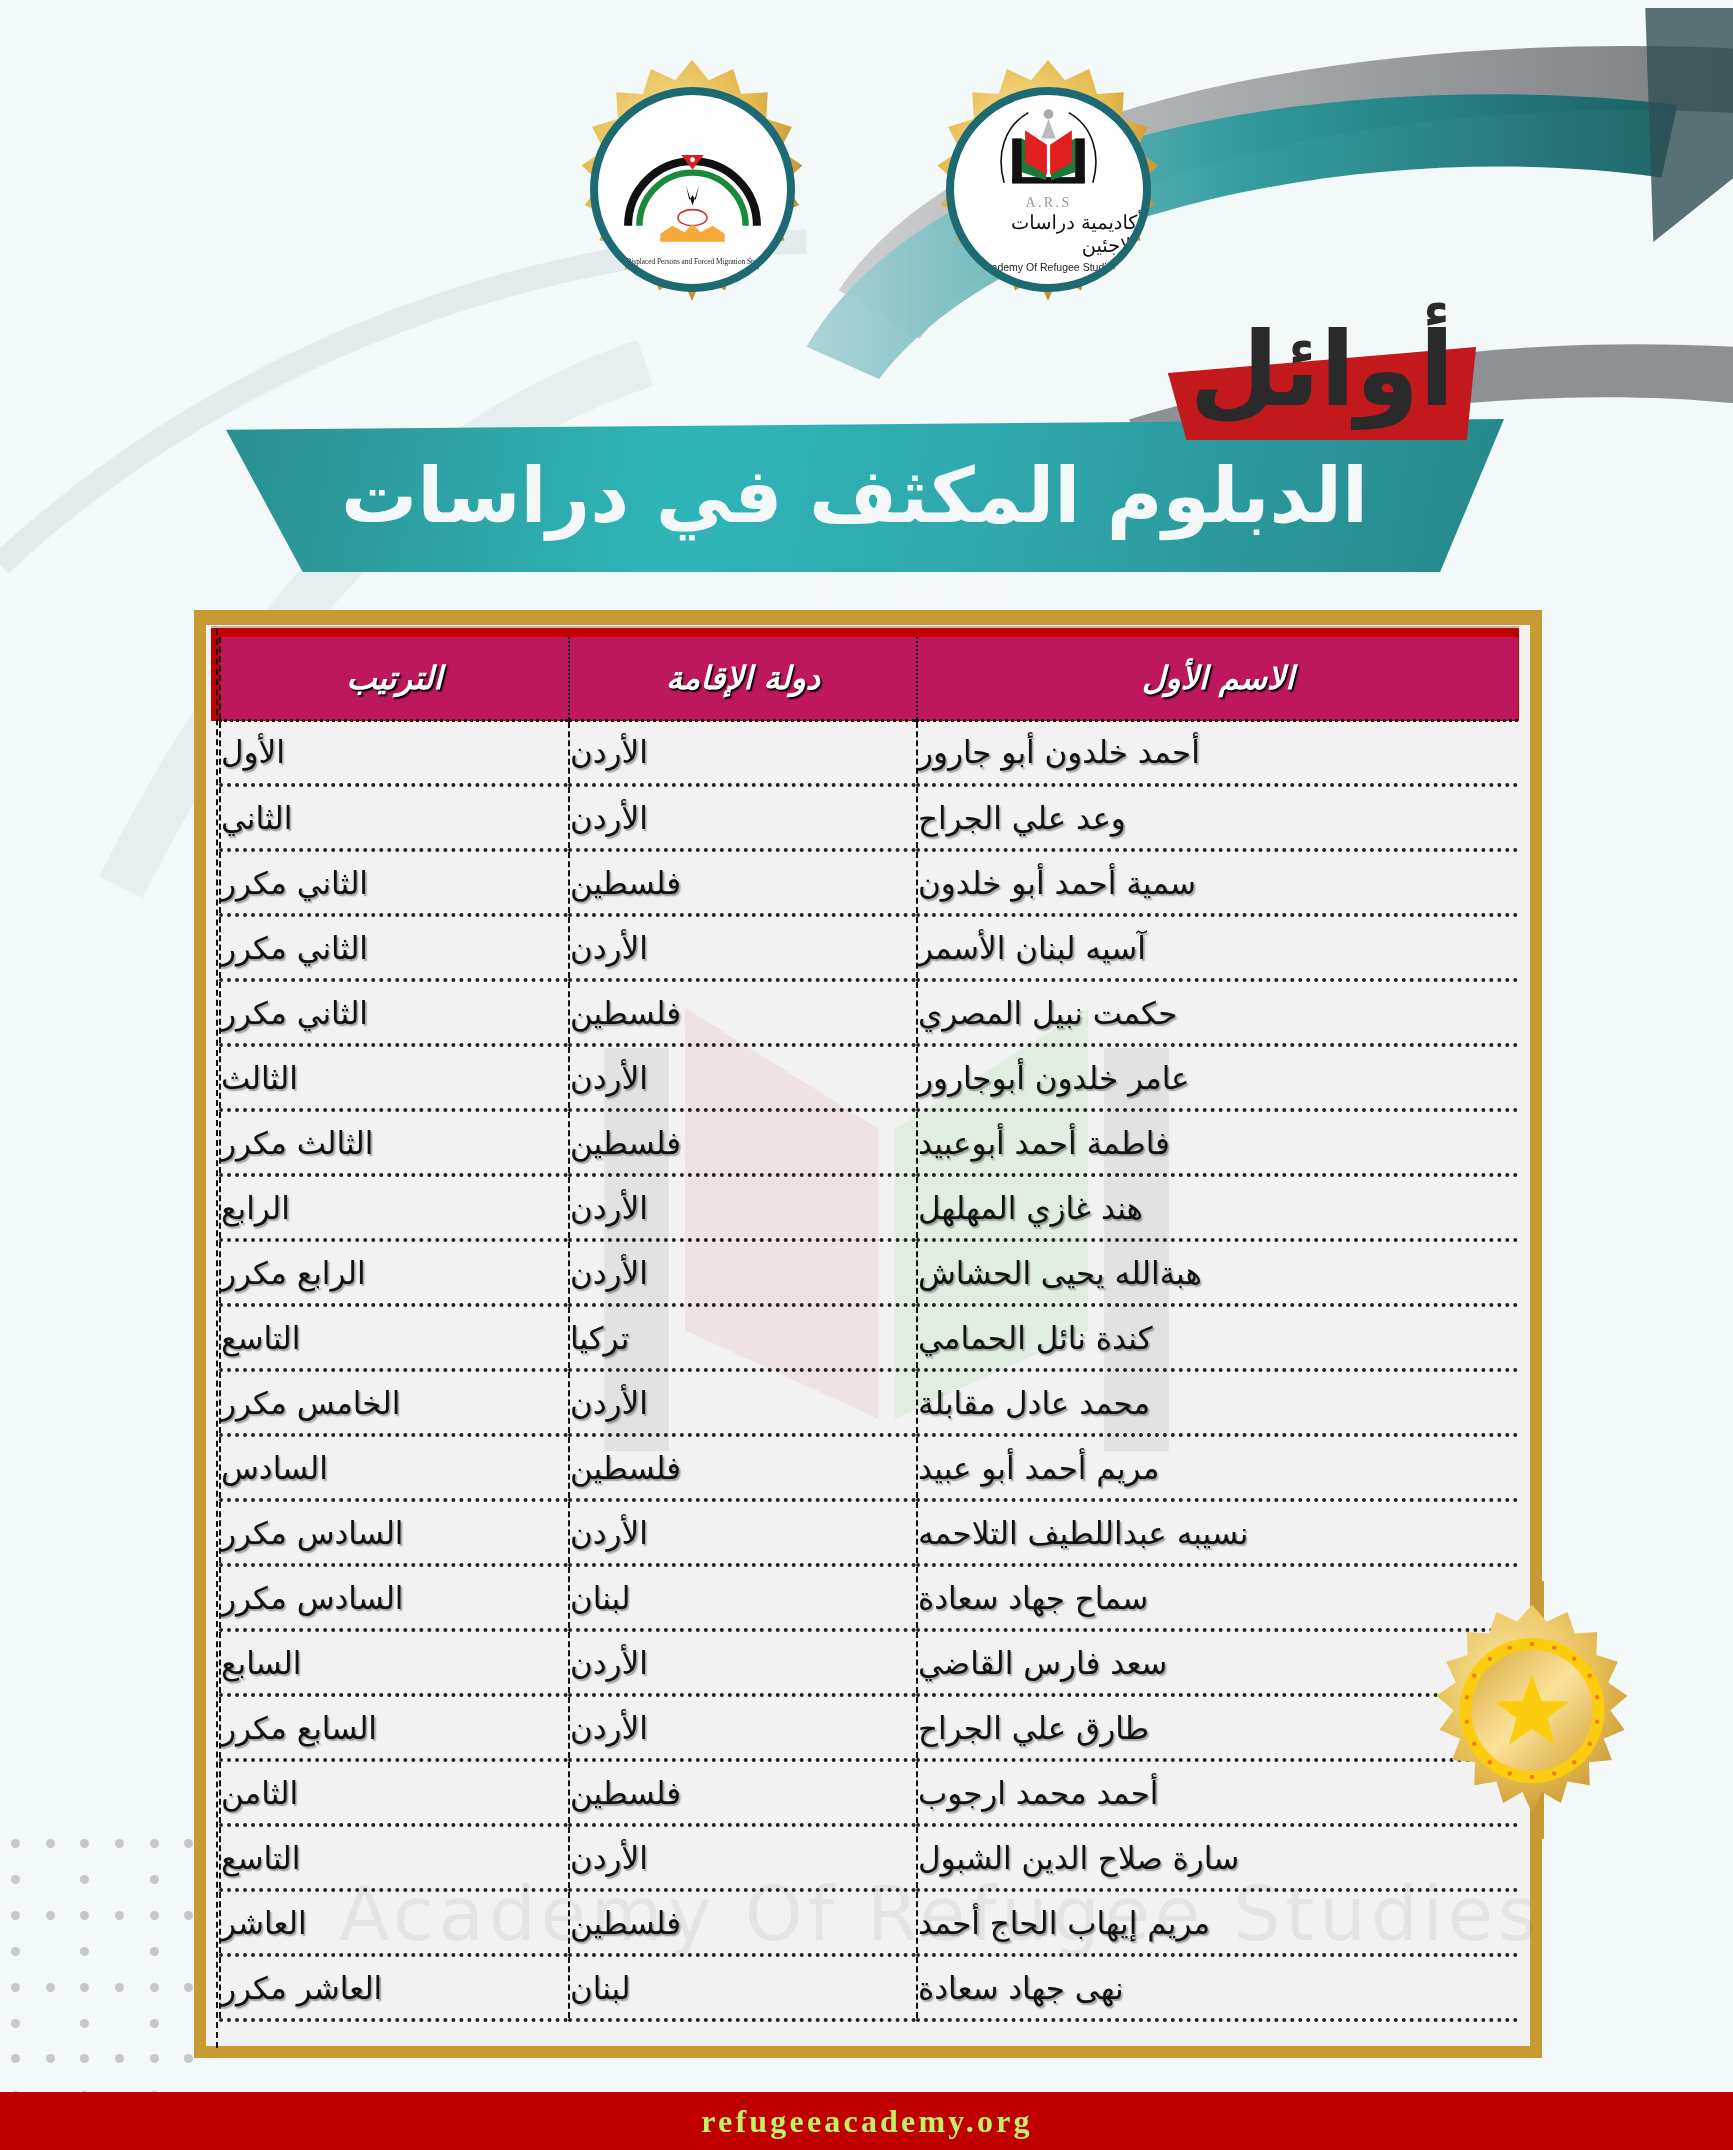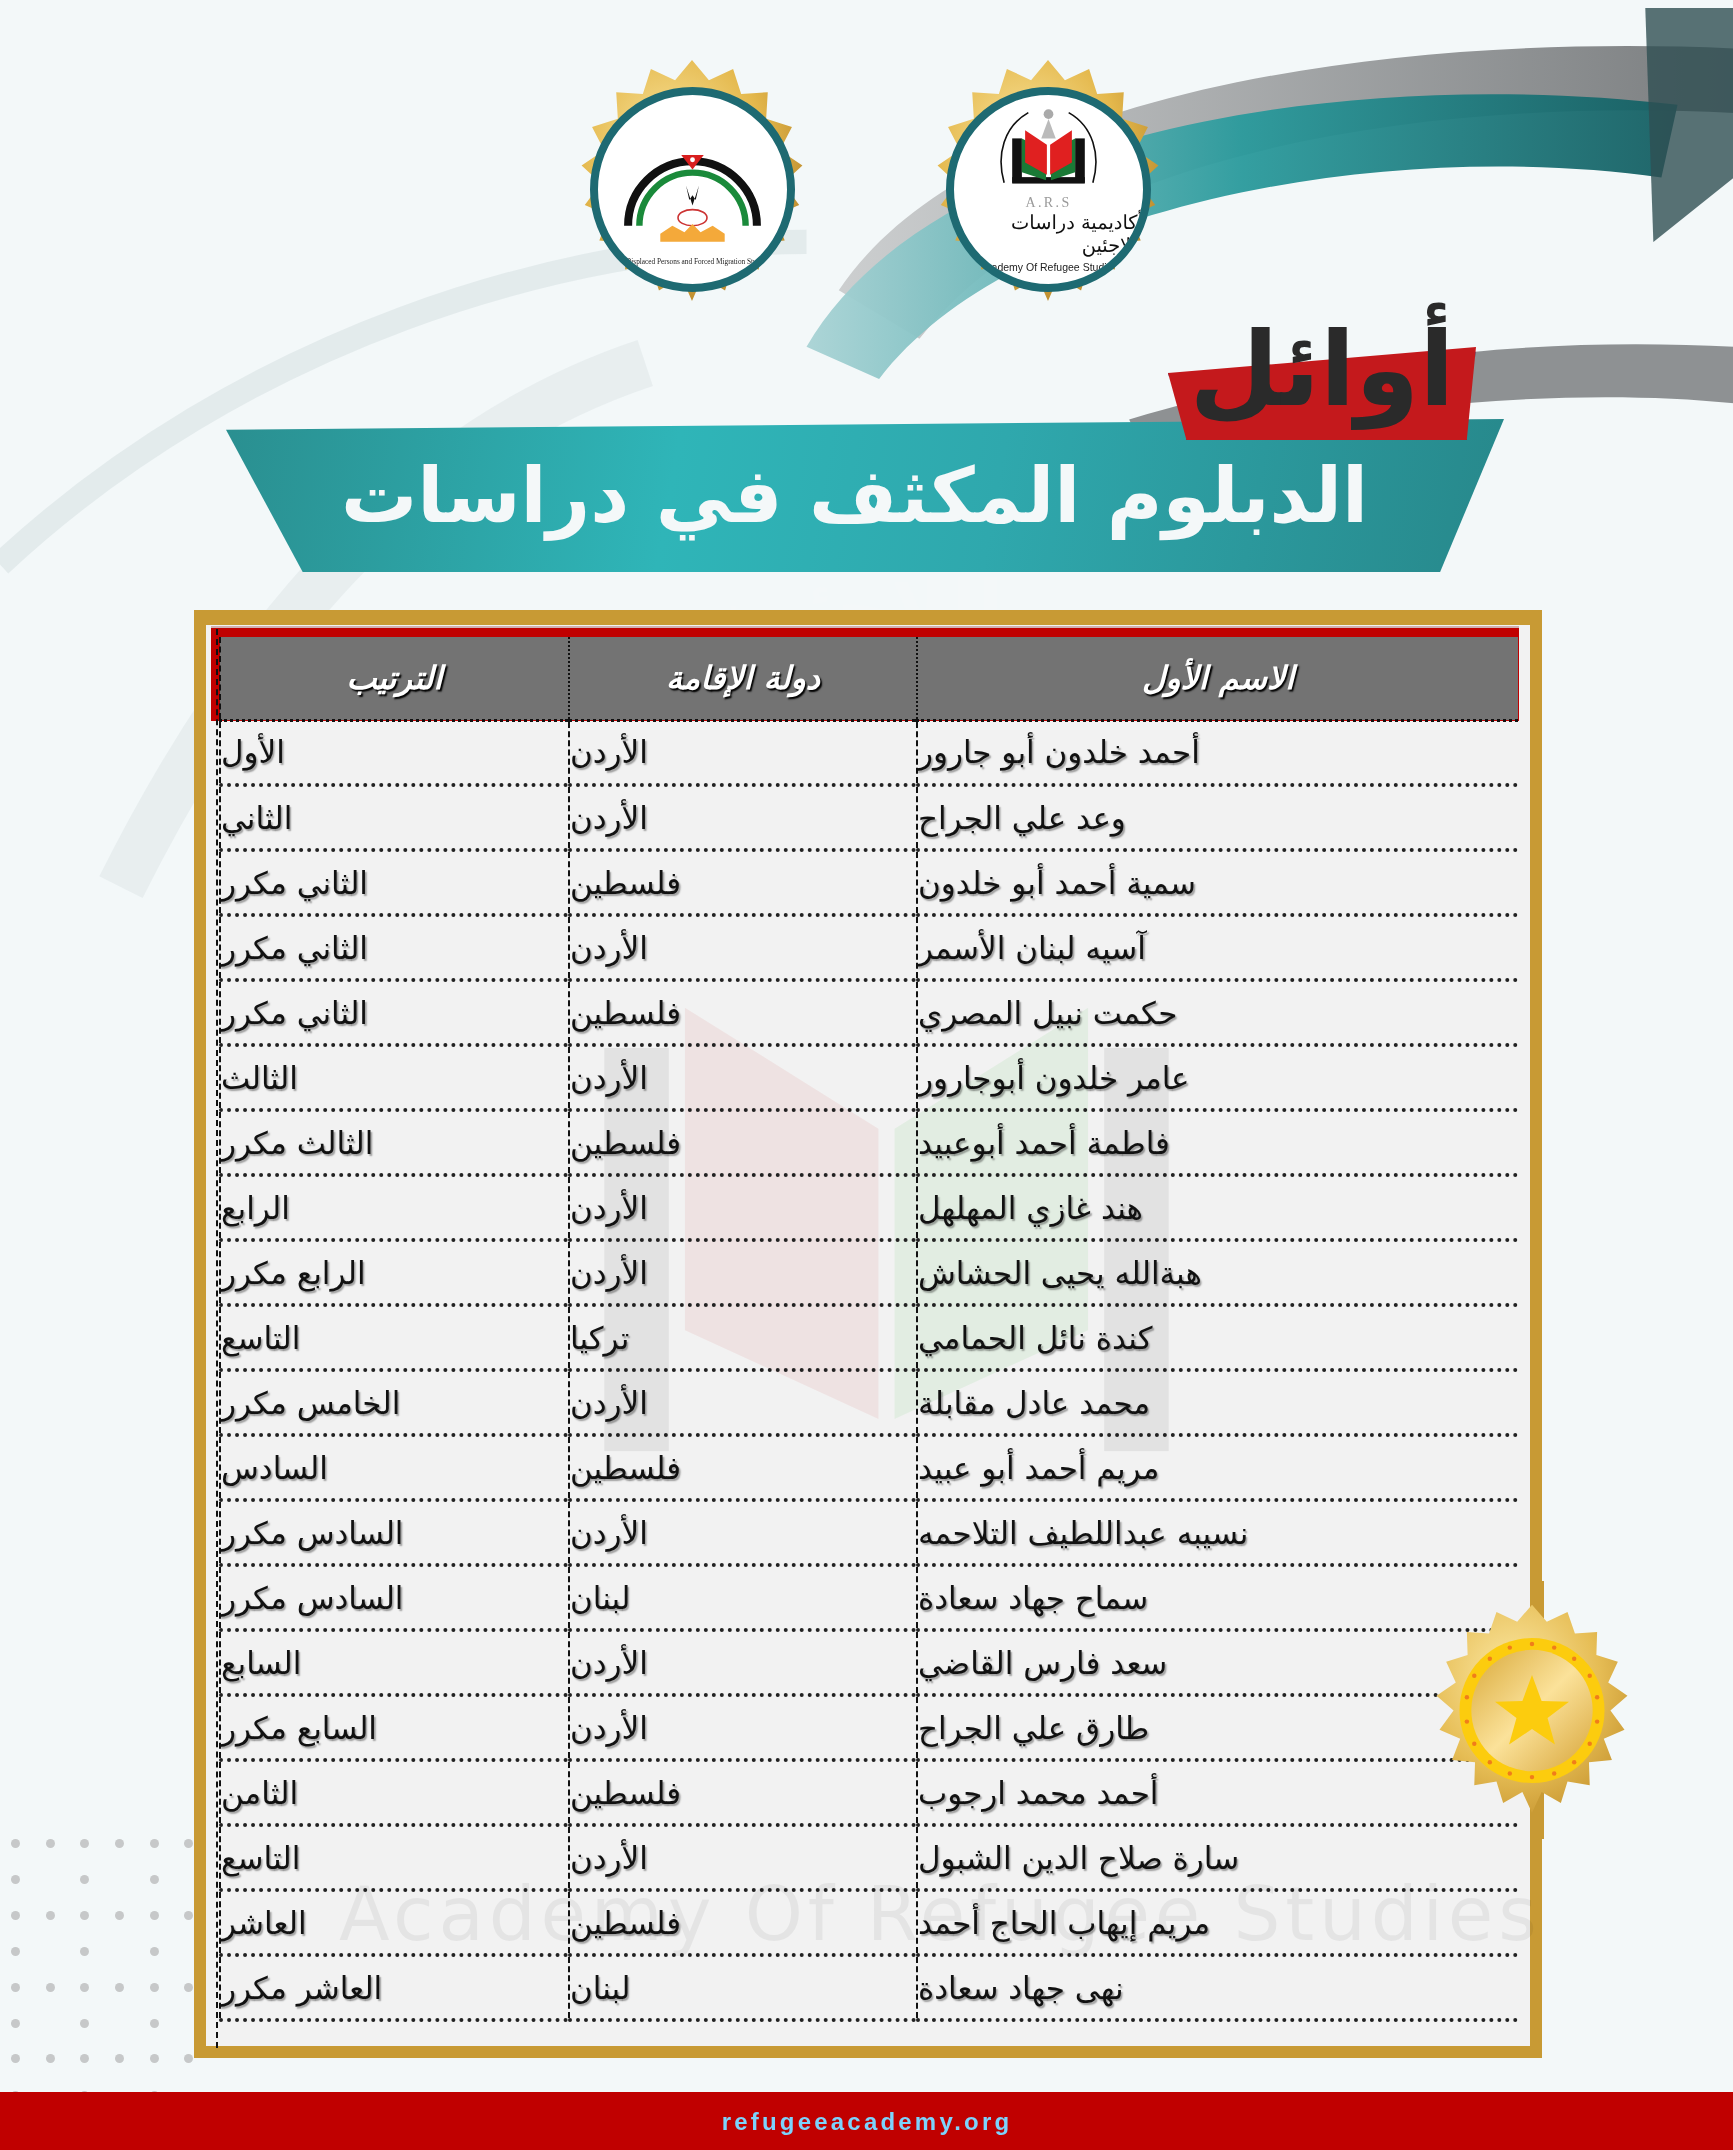--- a/index.html
+++ b/index.html
@@ -85,21 +85,21 @@
 
   table.results {
     position: absolute; left: 219px; top: 637px; width: 1298px;
     border-collapse: collapse; direction: rtl; table-layout: fixed;
   }
   table.results th {
     height: 83px; color: #fff; font-weight: bold; font-style: italic;
     font-family: "DejaVu Sans", sans-serif; font-size: 32px;
     text-shadow: 1.6px 1.6px 1.6px #000;
     border-left: 2.4px dotted #111; border-bottom: 3.2px dotted #111;
-    background: #737373;
+    background: #be185d;
   }
   table.results td {
     height: 65px; text-align: left; color: #111;
     font-family: "DejaVu Sans", sans-serif; font-size: 31px;
     text-shadow: 1.6px 1.6px 1.6px rgba(0,0,0,0.35);
     border-left: 2.4px dashed #111; border-bottom: 4px dotted #222;
     white-space: nowrap;
   }
   table.results th:last-child, table.results td:last-child { border-left: 2.4px dashed #111; }
   table.results col.c-name { width: 601px; }
@@ -121,22 +121,22 @@
   
   .dots { position: absolute; left: 11.3px; top: 1839px; width: 185px; height: 290px; }
   .dots span { position: absolute; width: 9px; height: 9px; border-radius: 50%; background: #c6c8c9; }
 
   
   .footer {
     position: absolute; left: 0; top: 2092px; width: 1734px; height: 59px;
     background: #c00000; display: flex; align-items: center; justify-content: center;
   }
   .footer-url {
-    color: #7dd3fc; font-family: Liberation Sans, sans-serif; font-weight: bold;
-    font-size: 24px; letter-spacing: 3.2px;
+    color: #bef264; font-family: Liberation Serif, serif; font-weight: bold;
+    font-size: 32px; letter-spacing: 3.2px;
   }
 </style>
 </head>
 <body>
 
 <svg class="bg-layer" viewBox="0 0 2150 2667">
   <defs>
     <linearGradient id="tealG" x1="0" y1="0" x2="1" y2="0">
       <stop offset="0" stop-color="#a9d3d5"></stop>
       <stop offset="0.5" stop-color="#2a9a9c"></stop>

